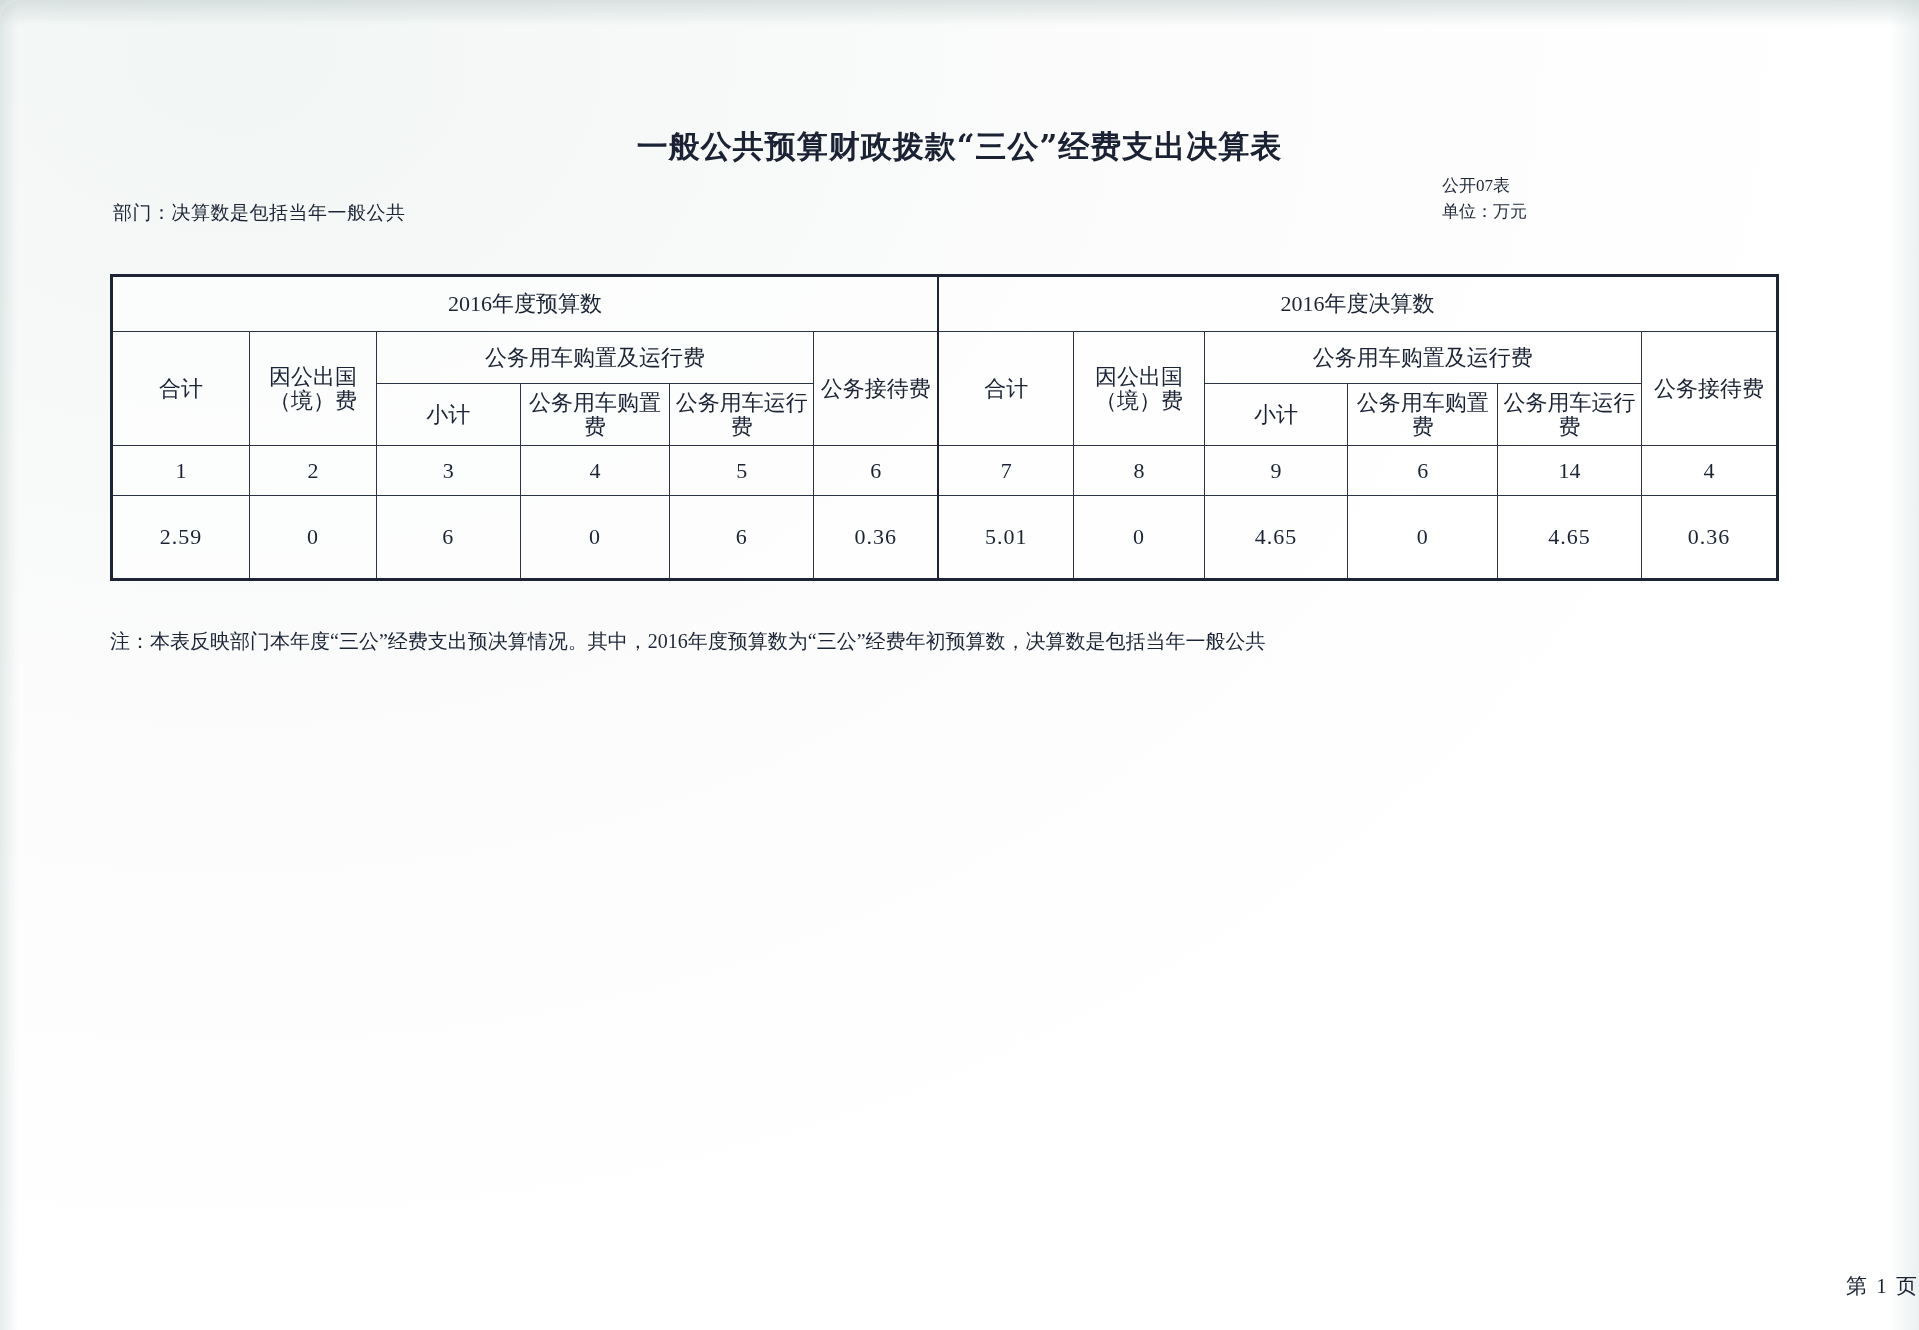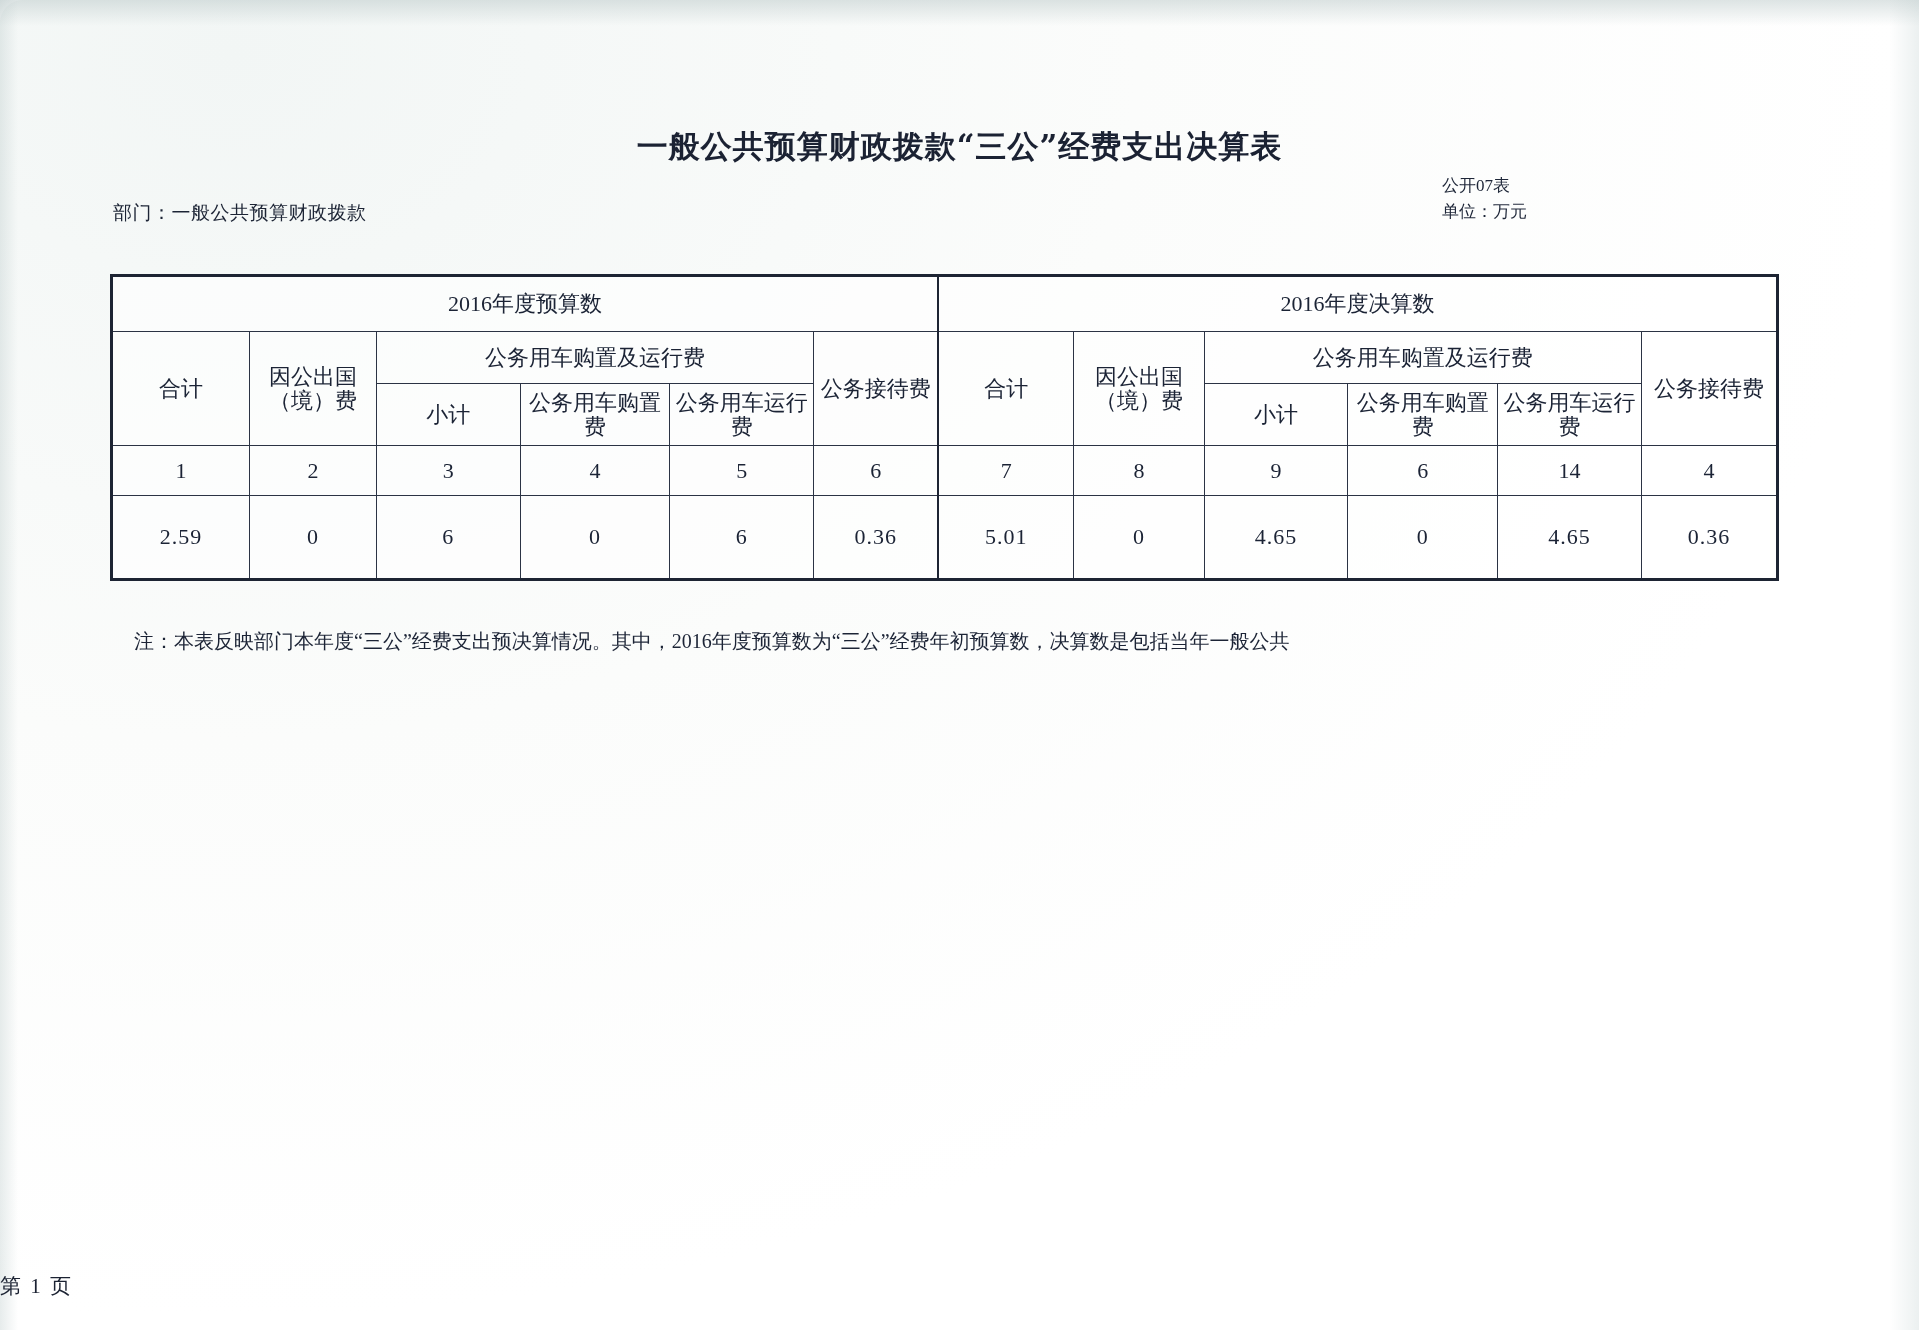--- a/index.html
+++ b/index.html
@@ -115,49 +115,49 @@
   .note {
     position: absolute;
     left: 110px;
     top: 623px;
     width: 1680px;
     font-size: 20px;
     line-height: 36px;
     color: #1c2436;
     text-align: justify;
   }
-  .note .ln { display: block; margin-left: 24px; }
+  .note .ln { display: block; }
 
   .footer {
     position: absolute;
     left: 0;
     top: 1272px;
     width: 1919px;
-    text-align: left;
+    text-align: right;
     font-size: 21px;
     color: #1b2232;
     letter-spacing: 2px;
   }
 </style>
 </head>
 <body>
 
 <div class="page">
   <div class="edge-shadow-top"></div>
   <div class="edge-shadow-left"></div>
   <div class="edge-shadow-right"></div>
 
   <div class="doc-title">一般公共预算财政拨款“三公”经费支出决算表</div>
 
   <div class="meta-right">
     <div>公开07表</div>
     <div>单位：万元</div>
   </div>
 
-  <div class="meta-left">部门：一般公共预算财政拨款</div>
+  <div class="meta-left">部门：决算数是包括当年一般公共</div>
 
   <table class="main">
     <colgroup>
       <col style="width:120px">
       <col style="width:110px">
       <col style="width:125px">
       <col style="width:130px">
       <col style="width:125px">
       <col style="width:108px">
       <col style="width:118px">

